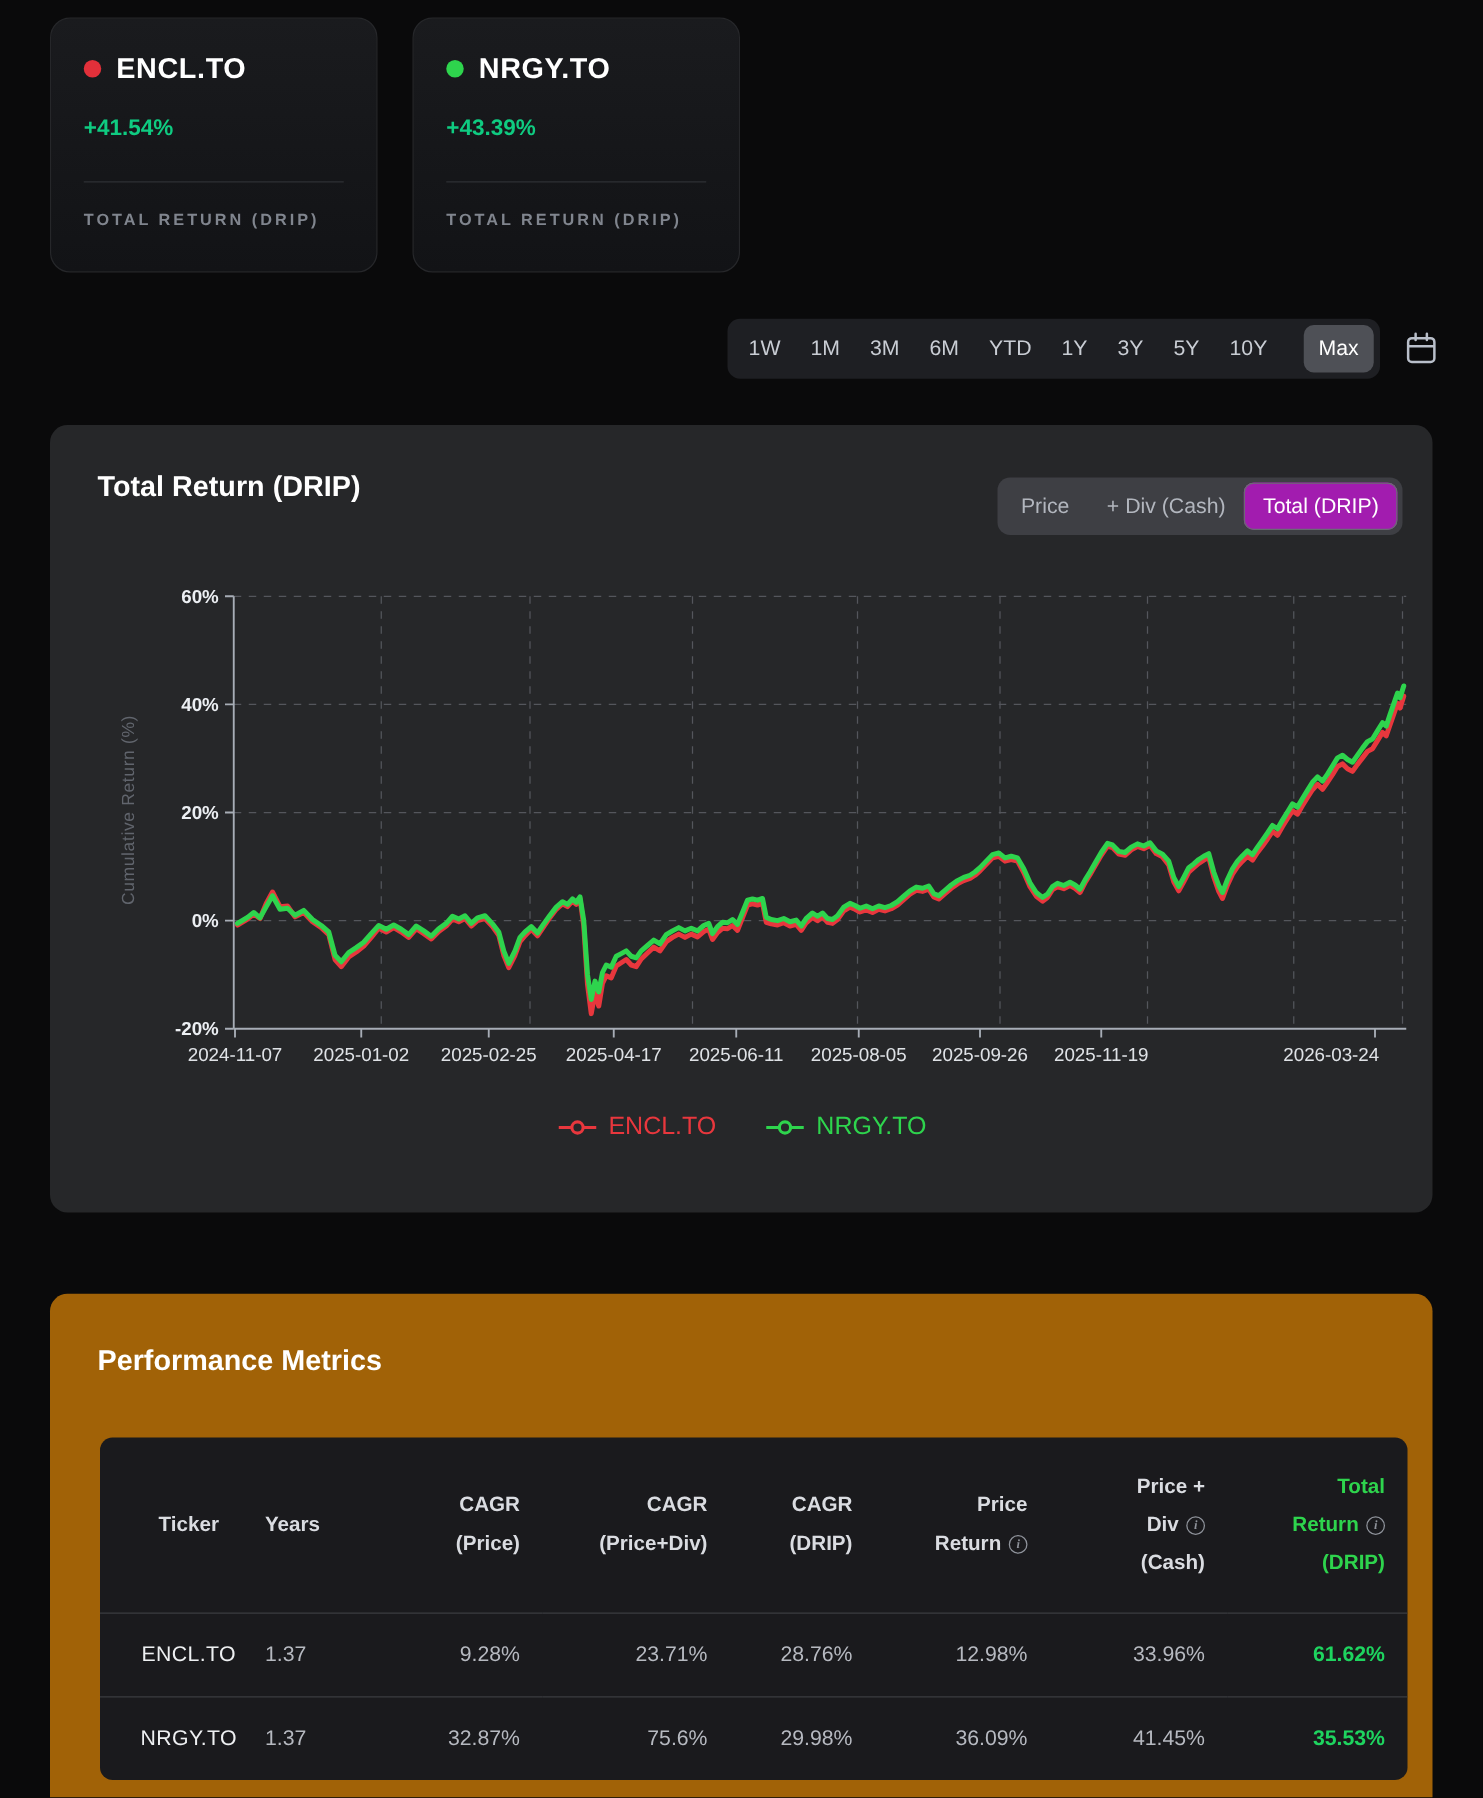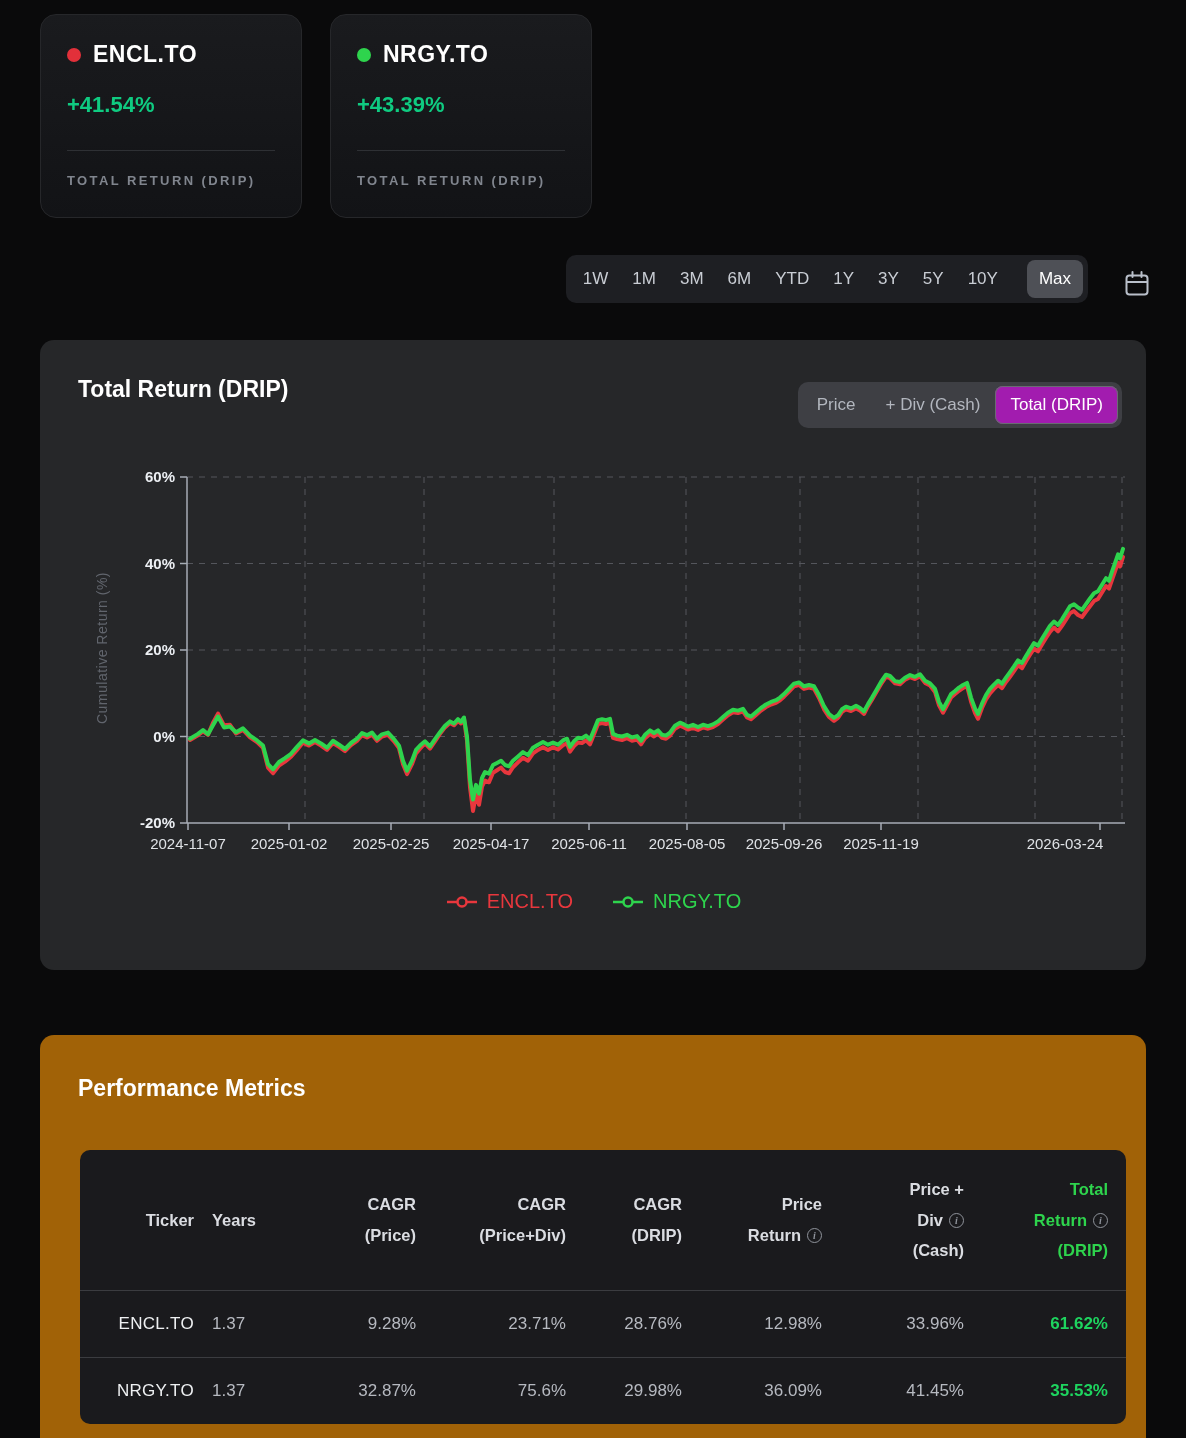--- a/index.html
+++ b/index.html
@@ -6,26 +6,26 @@
   html,body { background:#0a0a0b; width:1186px; height:1438px; font-family:"Liberation Sans", sans-serif; }
   .page { position:relative; width:1186px; height:1438px; background:#0a0a0b; overflow:hidden; }
 
   
   .cards-row { position:absolute; top:14px; left:40px; display:flex; gap:28px; }
   .sum-card { width:262px; min-height:204px; background:linear-gradient(180deg,#1a1b1e,#121316);
               border:1px solid #26272a; border-radius:16px; padding:26px; }
   .sum-head { display:flex; align-items:center; gap:12px; }
   .dot { width:14px; height:14px; border-radius:50%; }
   .sum-ticker { font-size:23px; font-weight:800; color:#ffffff; letter-spacing:.5px; }
-  .sum-change { margin-top:24px; font-size:22px; font-weight:700; }
+  .sum-change { margin-top:24px; font-size:18px; font-weight:700; }
   .sum-divider { margin-top:32px; border-top:1px solid #2e3034; }
   .sum-label { margin-top:22px; font-size:13px; font-weight:700; color:#80858e; letter-spacing:2.4px; }
 
   
-  .range-row { position:absolute; top:255px; right:30px; display:flex; align-items:flex-end; gap:30px;padding-left:22px; }
+  .range-row { position:absolute; top:255px; right:30px; display:flex; align-items:center; gap:14px;padding-left:22px; }
   .range-bar { display:flex; align-items:center; background:#1e1f23; border-radius:10px; padding:5px; }
   .range-btn { border:0; background:transparent; color:#c9cdd4; font-size:17px; padding:9px 12px;
                font-family:inherit; border-radius:8px; cursor:pointer; }
   .range-btn.selected { background:#4e5056; color:#ffffff; font-weight:500;margin-left:17px; }
   .cal-btn { background:transparent; border:0; cursor:pointer; padding:4px; display:flex; }
 
   
   .chart-card { position:absolute; top:340px; left:40px; width:1106px; height:630px;
                 background:#262729; border-radius:14px; }
   .chart-title { position:absolute; top:36px; left:38px; font-size:23px; font-weight:700; color:#fff; }
@@ -45,21 +45,21 @@
                   background:#a16207; border-radius:14px; }
   .metrics-title { position:absolute; top:40px; left:38px; font-size:23px; font-weight:700; color:#fff; }
   .table-wrap { position:absolute; top:115px; left:40px; width:1046px; background:#1a1a1d;
                 border-radius:10px; overflow:hidden; }
   table { border-collapse:collapse; width:1046px; table-layout:fixed; }
   th { font-size:16.5px; font-weight:700; color:#dadce1; padding:24px 18px 24px 0; vertical-align:middle; }
   th .hline { line-height:1.85; }
   th.c-green { color:#2ed44d; }
   td { font-size:17px; color:#b6b9c0; padding:23px 18px 23px 0; }
   tbody tr { border-top:1px solid #3b3c40; }
-  th:first-child, td:first-child { text-align:right; padding-left:28px; }
+  th:first-child, td:first-child { text-align:center; padding-left:28px; }
   th:nth-child(2), td:nth-child(2) { text-align:left; }
   th:nth-child(n+3), td:nth-child(n+3) { text-align:right; }
   td.ticker-cell { color:#eef0f2; font-weight:500; letter-spacing:.3px; }
   td.val-green { color:#1ed45f; font-weight:700; }
   .info-i { display:inline-block; width:15px; height:15px; border:1px solid #8f939b; border-radius:50%;
             color:#8f939b; font-size:10px; line-height:14px; text-align:center; font-style:italic;
             font-family:"Liberation Serif", serif; margin-left:6px; vertical-align:2px; cursor:pointer; }
 </style>
 </head>
 <body>

